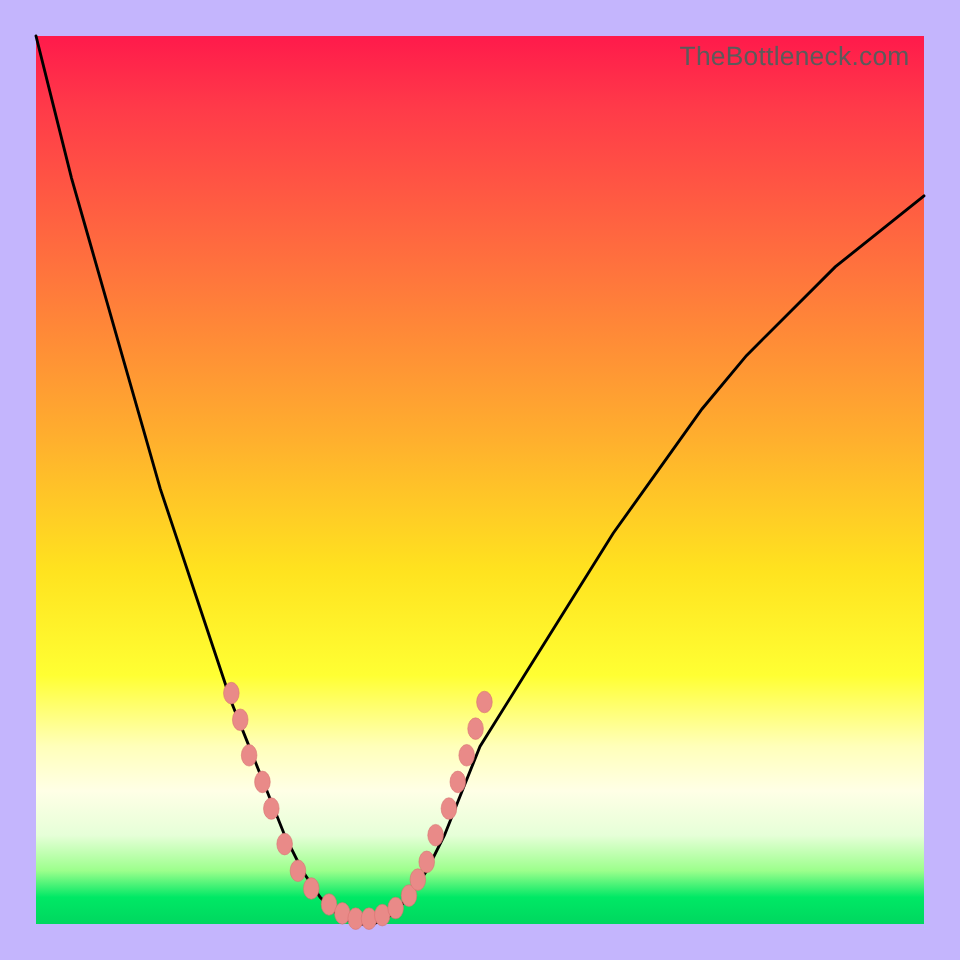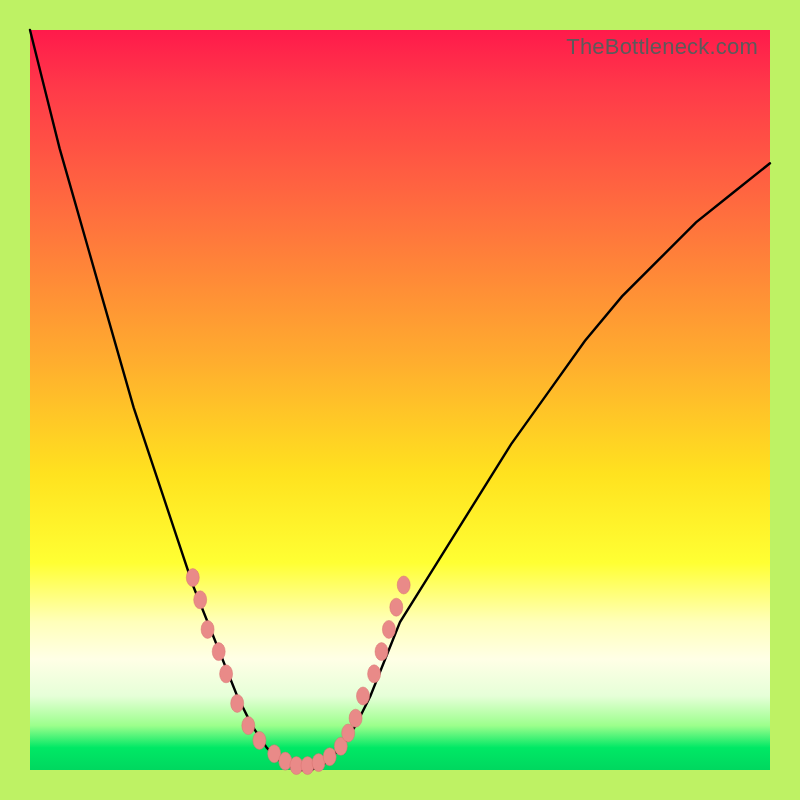--- a/index.html
+++ b/index.html
@@ -6,21 +6,21 @@
     margin: 0;
     padding: 0;
     width: 800px;
     height: 800px;
     overflow: hidden;
     font-family: Arial, Helvetica, sans-serif;
   }
   .frame {
     width: 800px;
     height: 800px;
-    background: #bef264;
+    background: #c4b5fd;
     position: relative;
     box-sizing: border-box;
   }
   .plot-area {
     position: absolute;
     left: 30px;
     top: 30px;
     width: 740px;
     height: 740px;
     

